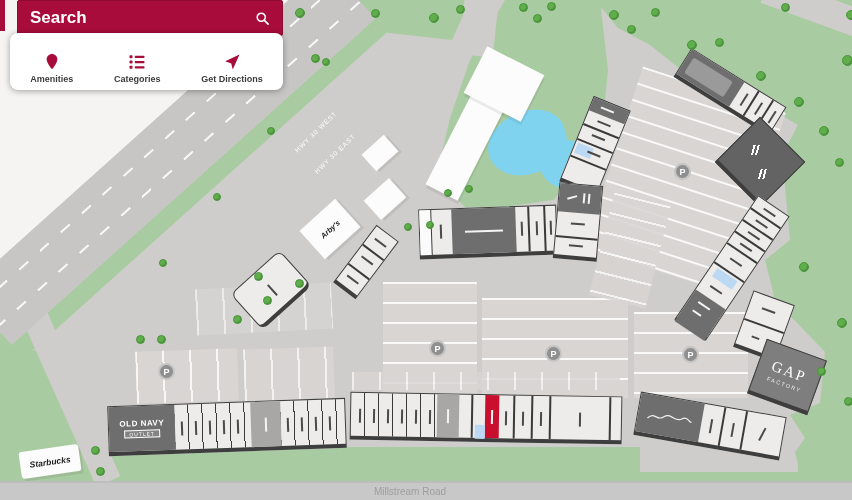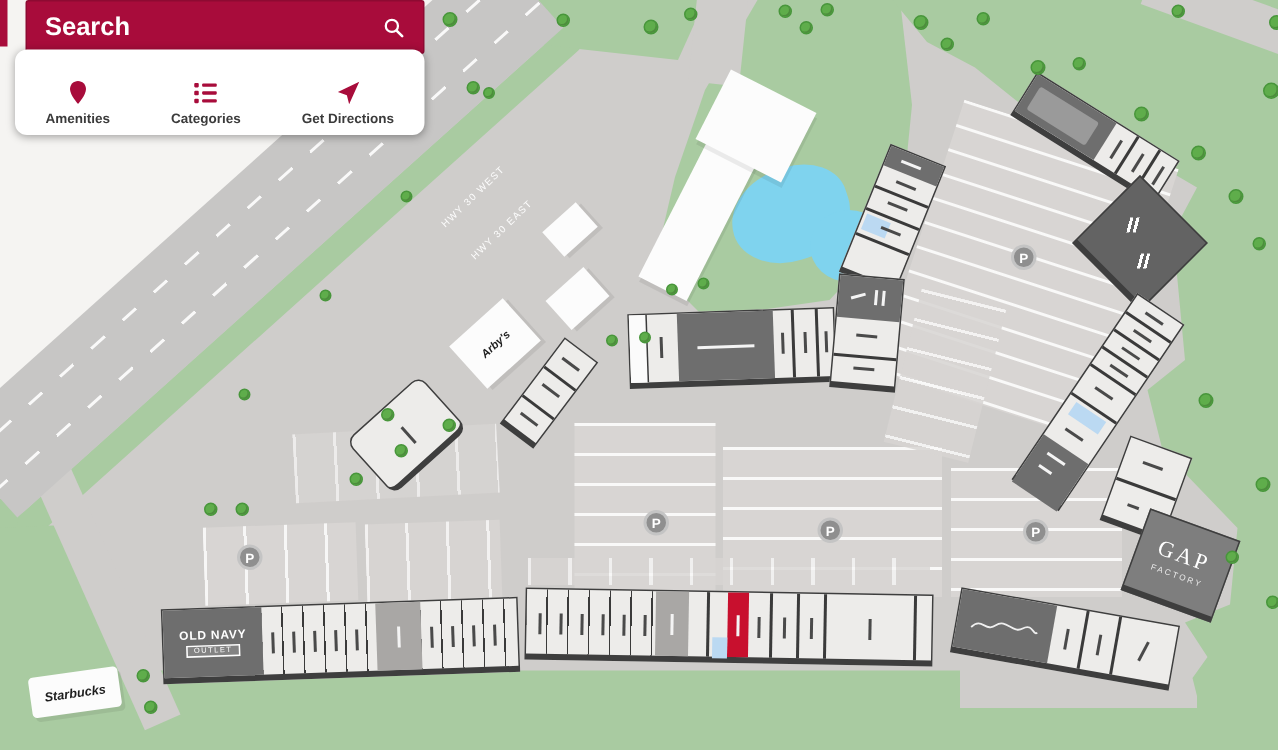--- a/index.html
+++ b/index.html
@@ -245,20 +245,23 @@
   <div class="whitebldg" style="left:20px;top:448px;width:60px;height:27px;transform:rotate(-8deg);border-radius:3px;display:flex;align-items:center;justify-content:center;">
     <span class="lbl-dark" style="font-size:8.5px;font-style:italic;font-weight:600;">Starbucks</span>
   </div>
 
   <div class="p-badge" style="left:158px;top:363px;">P</div>
   <div class="p-badge" style="left:429px;top:340px;">P</div>
   <div class="p-badge" style="left:545px;top:345px;">P</div>
   <div class="p-badge" style="left:674px;top:163px;">P</div>
   <div class="p-badge" style="left:682px;top:346px;">P</div>
 
+  <div class="abs" style="left:0;top:481px;width:852px;height:19px;background:#C8C8C8;border-top:2px solid #BDBDBD;">
+    <div style="position:absolute;left:330px;top:3px;width:160px;text-align:center;color:#9E9E9E;font-size:10px;">Millstream Road</div>
+  </div>
 
   <div id="trees">
       <div class="tree" style="left: 295px; top: 8px; width: 10px; height: 10px;"></div>
       <div class="tree" style="left: 311px; top: 54px; width: 9px; height: 9px;"></div>
       <div class="tree" style="left: 371px; top: 9px; width: 9px; height: 9px;"></div>
       <div class="tree" style="left: 429px; top: 13px; width: 10px; height: 10px;"></div>
       <div class="tree" style="left: 456px; top: 5px; width: 9px; height: 9px;"></div>
       <div class="tree" style="left: 519px; top: 3px; width: 9px; height: 9px;"></div>
       <div class="tree" style="left: 533px; top: 14px; width: 9px; height: 9px;"></div>
       <div class="tree" style="left: 547px; top: 2px; width: 9px; height: 9px;"></div>

